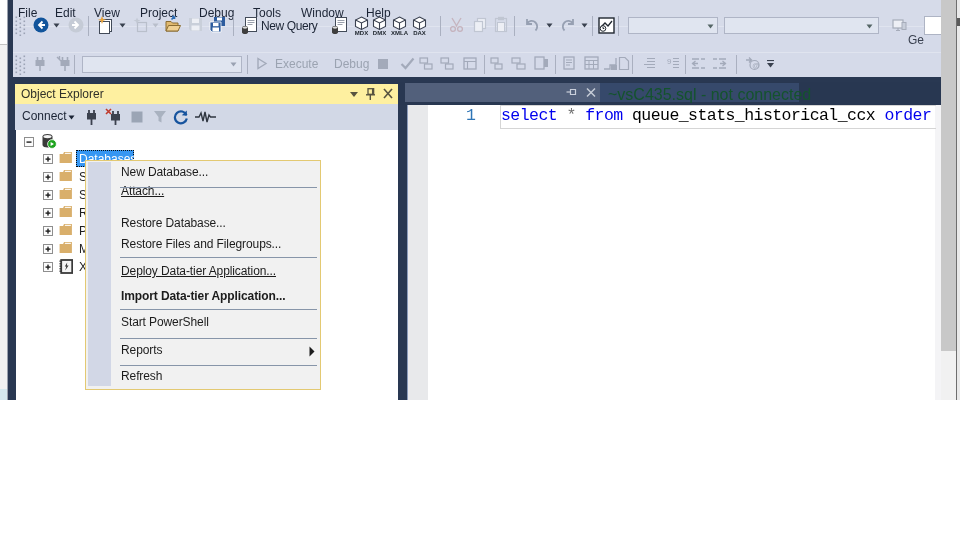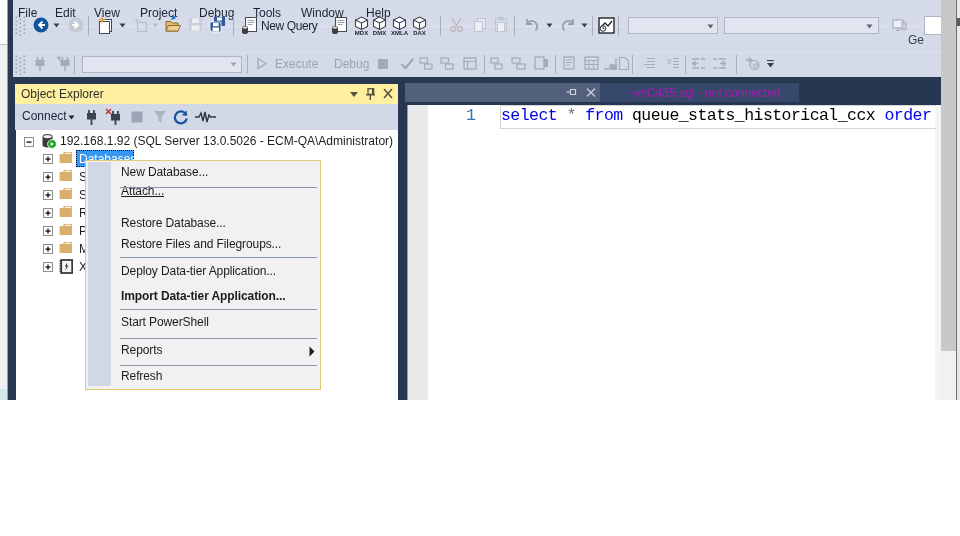--- a/index.html
+++ b/index.html
@@ -374,21 +374,20 @@
     <svg class="abs" style="left:24px;top:137px;" width="10" height="10" viewBox="0 0 10 10">
       <rect x="0.5" y="0.5" width="9" height="9" fill="#FCFCFC" stroke="#8E8E8E"></rect>
       <rect x="2.5" y="4.4" width="5" height="1.4" fill="#1E1E1E"></rect>
     </svg>
     <svg class="abs" style="left:41px;top:133px;" width="16" height="16" viewBox="0 0 16 16">
       <path d="M1.5 3.5 C1.5 1.8 4 1 6.5 1 C9 1 11.5 1.8 11.5 3.5 L11.5 12 C11.5 13.7 9 14.5 6.5 14.5 C4 14.5 1.5 13.7 1.5 12 Z" fill="#3B3B3B"></path>
       <ellipse cx="6.5" cy="3.6" rx="4.1" ry="1.7" fill="#F4F4F4"></ellipse>
       <circle cx="11" cy="11" r="4.4" fill="#1EA31E" stroke="#FFF" stroke-width="0.8"></circle>
       <path d="M9.6 9 L13 11 L9.6 13 Z" fill="#FFF"></path>
     </svg>
-    <div class="abs txt" style="left:60px;top:134px;">192.168.1.92 (SQL Server 13.0.5026 - ECM-QA\Administrator)</div>
 
     <div id="rows">
         <svg class="abs" style="left:43px;top:154px;" width="10" height="10" viewBox="0 0 10 10">
           <rect x="0.5" y="0.5" width="9" height="9" fill="#FCFCFC" stroke="#8E8E8E"></rect>
           <rect x="2.5" y="4.4" width="5" height="1.4" fill="#1E1E1E"></rect>
           <rect x="4.3" y="2.6" width="1.4" height="5" fill="#1E1E1E"></rect>
         </svg>
         <svg class="abs" style="left:59px;top:151px;" width="14" height="13" viewBox="0 0 14 13">
           <path d="M0.6 2.9 L4.1 2.9 L5 0.9 L12.9 0.9 L12.9 12.1 L0.6 12.1 Z" fill="#D9AF6B"></path>
           <rect x="5.9" y="1.8" width="6" height="1.1" fill="#FDFDFD"></rect>
@@ -472,39 +471,39 @@
     <g stroke="#C9CFDB" stroke-width="1.2" fill="none">
       <path d="M4.5 3.5 L9.5 3.5 L9.5 8.5 L4.5 8.5 Z"></path>
       <path d="M0.5 6 L4.5 6"></path>
     </g>
     <g stroke="#C7CDD9" stroke-width="1.5">
       <path d="M21 2.5 L29 10.5"></path>
         <path d="M29 2.5 L21 10.5"></path>
     </g>
   </svg>
   <div class="abs" style="left:600px;top:83px;width:199px;height:19px;background:#36496B;"></div>
-  <div class="abs txt" style="left:608px;top:86px;color:#a21caf;font-size:12px;margin-left:20px;">~vsC435.sql - not connected</div>
+  <div class="abs txt" style="left:608px;top:86px;color:#14532d;font-size:16px;">~vsC435.sql - not connected</div>
 
   <div class="abs" style="left:408px;top:105px;width:20px;height:412px;background:#E8E9EB;"></div>
   <div class="abs" style="left:428px;top:105px;width:507px;height:412px;background:#FFFFFF;"></div>
   <div class="abs" style="left:935px;top:105px;width:6px;height:412px;background:#F4F4F6;"></div>
   <div class="abs" style="left:407px;top:105px;width:1px;height:412px;background:#8C9CBB;"></div>
 
   <div class="abs" style="left:500px;top:105px;width:435px;height:22px;border:1px solid #D5D5D5;border-right:none;"></div>
   <div class="abs txt" style="left:466px;top:106px;color:#2E75B6;font-family:'Liberation Mono',monospace;font-size:16.5px;">1</div>
   <div class="abs txt" style="left:501px;top:106px;font-family:'Liberation Mono',monospace;font-size:16.5px;letter-spacing:-0.55px;color:#000;"><span style="color:#0000EE;">select</span> <span style="color:#717171;">*</span> <span style="color:#0000EE;">from</span> queue_stats_historical_ccx <span style="color:#0000EE;">order</span></div>
 
   <div class="abs" id="ctxmenu" style="left:85px;top:160px;width:232px;height:226px;background:#F1F1F1;border:1px solid #E3C972;padding:1px;">
     <div class="abs" style="left:2px;top:1px;width:23px;height:224px;background:#D2D7E6;"></div>
     <div id="ctxitems" class="abs" style="left:0;top:1px;width:232px;font-size:12px;color:#1C1C1C;">
         <div class="abs txt" style="left:35px;top:3px;letter-spacing:-0.1px;">New Database...</div>
         <div class="abs txt" style="left:35px;top:22px;letter-spacing:-0.1px;text-decoration:underline;">Attach...</div>
         <div class="abs txt" style="left:35px;top:54px;letter-spacing:-0.1px;">Restore Database...</div>
         <div class="abs txt" style="left:35px;top:75px;letter-spacing:-0.1px;">Restore Files and Filegroups...</div>
-        <div class="abs txt" style="left:35px;top:102px;letter-spacing:-0.1px;">Deploy Data-tier Application...</div>
+        <div class="abs txt" style="left:35px;top:102px;letter-spacing:-0.1px;text-decoration:underline;">Deploy Data-tier Application...</div>
         <div class="abs txt" style="left:35px;top:127px;letter-spacing:-0.1px;font-weight:bold;">Import Data-tier Application...</div>
         <div class="abs txt" style="left:35px;top:153px;letter-spacing:-0.1px;">Start PowerShell</div>
         <div class="abs txt" style="left:35px;top:181px;letter-spacing:-0.1px;">Reports</div>
         <div class="abs txt" style="left:35px;top:207px;letter-spacing:-0.1px;">Refresh</div>
         <svg class="abs" style="left:223px;top:184px" width="6" height="11" viewBox="0 0 6 11">
           <path d="M0.5 0.5 L5.5 5.5 L0.5 10.5 Z" fill="#1C1C1C"></path>
         </svg>
         <div class="abs" style="left:34px;top:25px;width:197px;height:1px;background:#8795A9;"></div>
         <div class="abs" style="left:34px;top:95px;width:197px;height:1px;background:#8795A9;"></div>
         <div class="abs" style="left:34px;top:147px;width:197px;height:1px;background:#8795A9;"></div>

